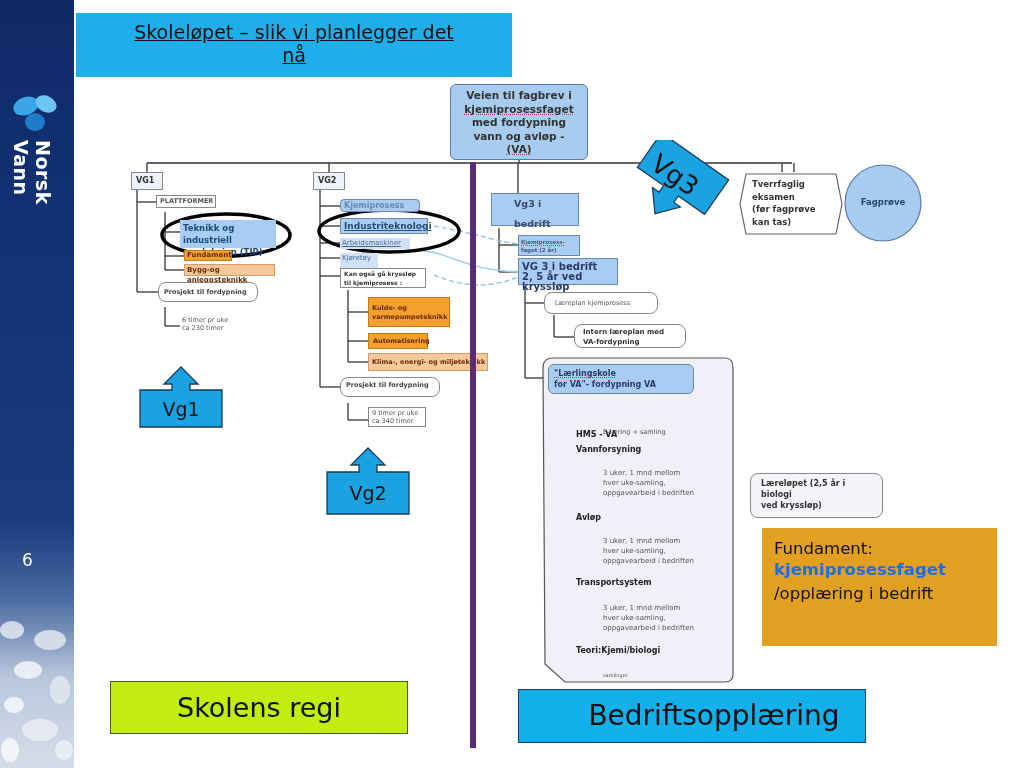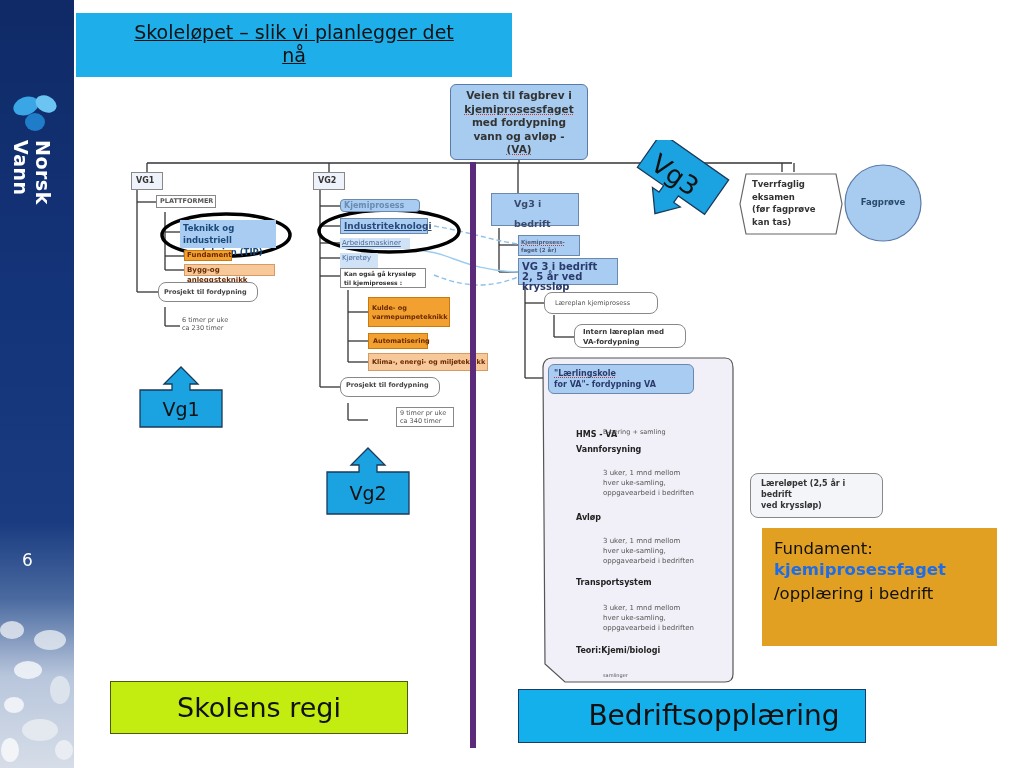--- a/index.html
+++ b/index.html
@@ -189,21 +189,21 @@
   <div>Kan også gå kryssløp</div>
   <div>til kjemiprosess :</div>
 </div>
 <div class="abs node boxorange" style="left:368px;top:297px;width:82px;height:30px;font-size:6.5px;line-height:9px;padding:6px 3px;">
   <div>Kulde- og</div>
   <div>varmepumpeteknikk</div>
 </div>
 <div class="abs node boxorange small" style="left:368px;top:333px;width:60px;height:16px;font-size:6.5px;line-height:14px;padding-left:4px;">Automatisering</div>
 <div class="abs node boxpeach small" style="left:368px;top:353px;width:120px;height:18px;font-size:6.5px;line-height:16px;padding-left:3px;">Klima-, energi- og miljøteknikk</div>
 <div class="abs node boxw small" style="left:340px;top:377px;width:100px;height:20px;border-radius:8px;font-size:6.5px;line-height:14px;padding-left:5px;color:#444;">Prosjekt til fordypning</div>
-<div class="abs tiny boxw" style="left:368px;top:407px;width:58px;height:20px;padding:1px 3px;margin-left:28px;">
+<div class="abs tiny boxw" style="left:368px;top:407px;width:58px;height:20px;padding:1px 3px;">
   <div>9 timer pr uke</div>
   <div>ca 340 timer</div>
 </div>
 
 <div class="abs node boxblue" style="left:491px;top:193px;width:88px;height:33px;font-size:9.5px;line-height:20px;padding-left:22px;color:#3a4a6a;">Vg3 i bedrift</div>
 <div class="abs node boxblue" style="left:518px;top:235px;width:62px;height:21px;font-size:5.5px;line-height:8px;padding:2px 2px;color:#4a5a7a;">
   <div class="u">Kjemiprosess-</div>
   <div>faget (2 år)</div>
 </div>
 <div class="abs node boxblue" style="left:518px;top:258px;width:100px;height:27px;font-size:10px;line-height:10px;padding:3px 3px;color:#2a3a6a;">
@@ -250,21 +250,21 @@
 <div class="abs node" style="left:752px;top:178px;width:84px;font-size:8.5px;line-height:12.5px;color:#333;">
   <div>Tverrfaglig</div>
   <div>eksamen</div>
   <div>(før fagprøve</div>
   <div>kan tas)</div>
 </div>
 <div class="abs node" style="left:845px;top:197px;width:76px;text-align:center;font-size:8.5px;color:#2a4a6a;">Fagprøve</div>
 
 <div class="abs node boxw" style="left:750px;top:473px;width:133px;height:45px;border-radius:8px;background:#f4f5f9;font-size:8px;line-height:11px;padding:4px 10px;color:#333;">
   <div>Læreløpet (2,5 år i</div>
-  <div>bedrift</div>
+  <div>biologi</div>
   <div>ved kryssløp)</div>
 </div>
 
 <div class="abs fundament">
   <div>Fundament:</div>
   <div class="hl">kjemiprosessfaget</div>
   <div style="margin-top:3px;">/opplæring i  bedrift</div>
 </div>
 
 <div class="abs divider"></div>

